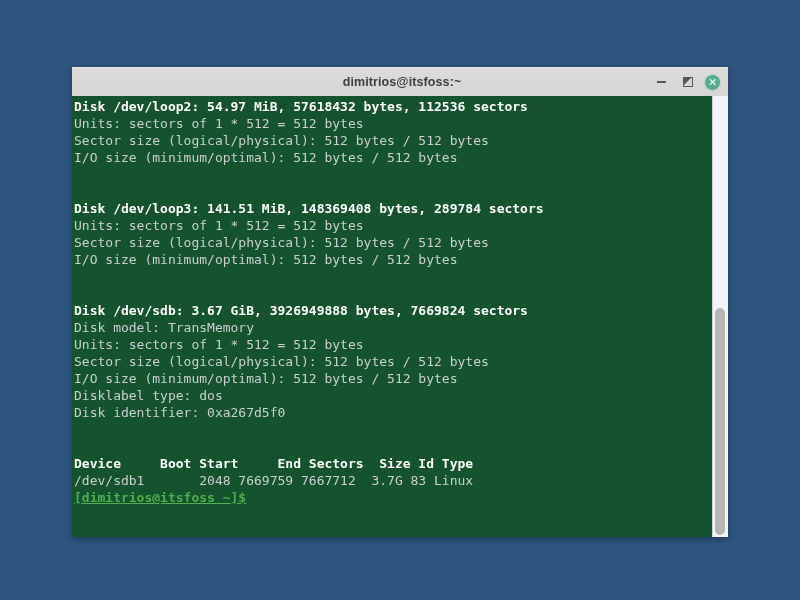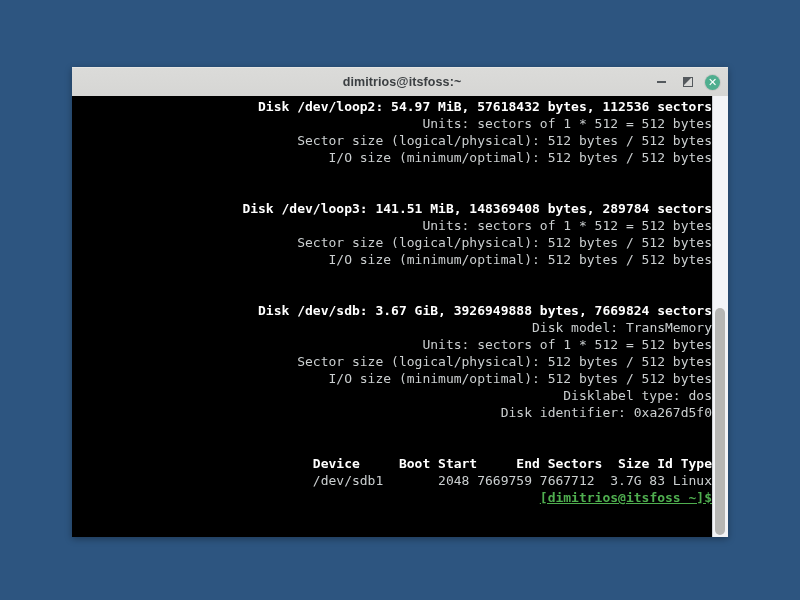--- a/index.html
+++ b/index.html
@@ -129,24 +129,23 @@
     color: #3c4044;
     padding: 2px 9px;
     cursor: default;
     white-space: nowrap;
   }
 
   
   #term-wrap {
     position: relative;
     flex: 1 1 auto;
-    background: #000000;
+    background: #14532d;
     overflow: hidden;
     display: flex;
-    text-align: right;
   }
   #term {
     flex: 1 1 auto;
     padding: 2px 0 0 2px;
     font-family: "DejaVu Sans Mono", "Liberation Mono", monospace;
     font-size: 13px;
     line-height: 17px;
     color: #cfd2d2;
     white-space: pre;
     overflow: hidden;

